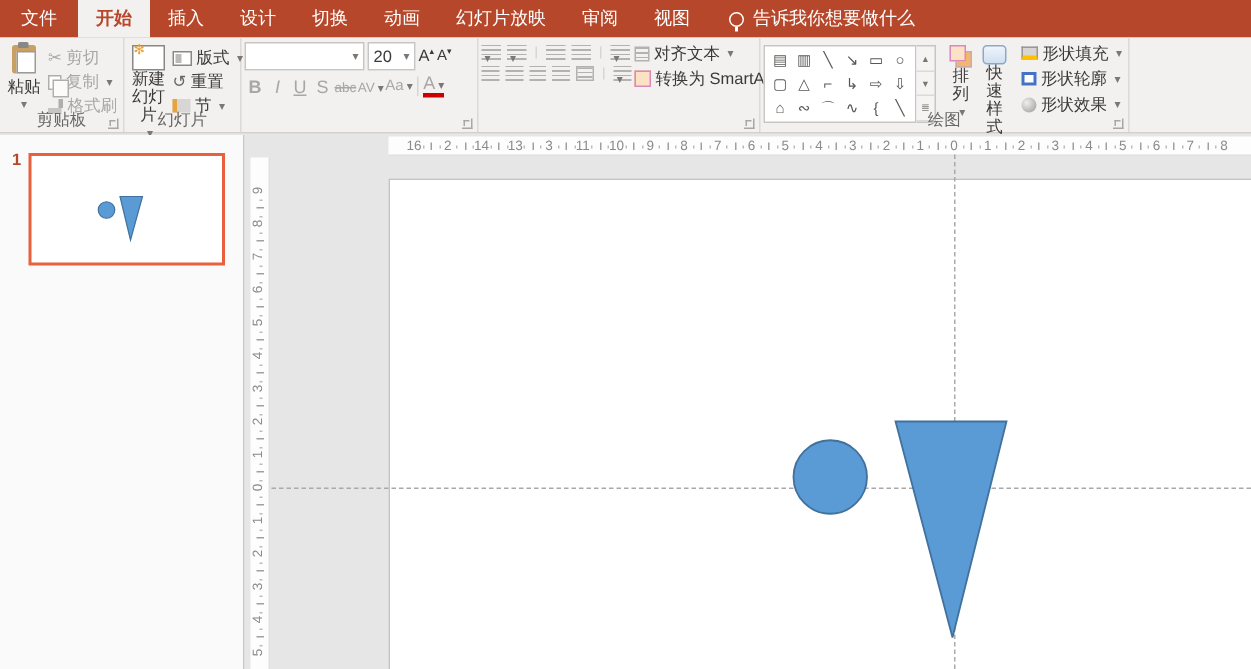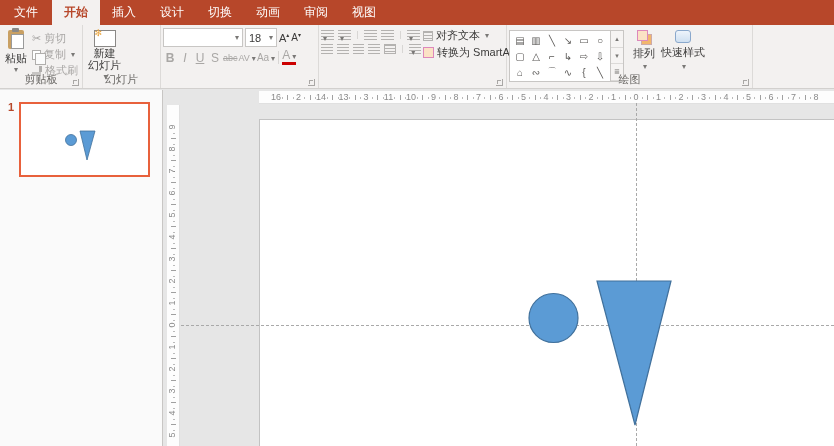--- a/index.html
+++ b/index.html
@@ -103,25 +103,32 @@
   <div class="tab">
       <span>设计</span>
     </div>
   <div class="tab">
       <span>切换</span>
     </div>
   <div class="tab">
       <span>动画</span>
     </div>
   <div class="tab">
+      <span>幻灯片放映</span>
+    </div>
+  <div class="tab">
       <span>审阅</span>
     </div>
   <div class="tab">
       <span>视图</span>
     </div>
+  <div class="tellme">
+    <span class="bulb"></span>
+    <span>告诉我你想要做什么</span>
+  </div>
 </div>
 
 <div class="ribbon">
 
   <div class="group" style="width:83px">
     <div class="bigbtn">
       <span class="ic ic-paste"></span>
       <span>粘贴</span>
       <span class="ddd">▾</span>
     </div>
@@ -141,30 +148,44 @@
     </div>
     <div class="glabel">剪贴板</div>
     <span class="launcher"></span>
   </div>
 
   <div class="group" style="width:78px">
     <div class="bigbtn dd">
       <span class="ic ic-newslide"></span>
       <span><span>新建</span><br><span>幻灯片</span></span>
     </div>
+    <div class="smallcol" style="margin-top:3px">
+      <div class="sbtn dd">
+          <span class="ic ic-layout"></span>
+          <span>版式</span>
+        </div>
+      <div class="sbtn">
+          <span class="ic ic-reset">↺</span>
+          <span>重置</span>
+        </div>
+      <div class="sbtn dd">
+          <span class="ic ic-section"></span>
+          <span>节</span>
+        </div>
+    </div>
     <div class="glabel">幻灯片</div>
   </div>
 
   <div class="group" style="width:158px; flex-direction:column; gap:3px">
     <div style="display:flex; gap:2px; align-items:center">
       <div class="combob dd" style="width:80px">
           <span></span>
         </div>
       <div class="combob dd" style="width:32px">
-          <span>18</span>
+          <span>20</span>
         </div>
       <span style="font-size:11px"><span>A</span><sup style="font-size:6px">▴</sup></span>
       <span style="font-size:10px"><span>A</span><sup style="font-size:6px">▾</sup></span>
     </div>
     <div style="display:flex; align-items:center; gap:1px" class="dis">
       <span class="fletter" style="font-weight:bold">B</span>
       <span class="fletter" style="font-style:italic">I</span>
       <span class="fletter" style="text-decoration:underline">U</span>
       <span class="fletter">S</span>
       <span style="font-size:9px; text-decoration:line-through">abc</span>
@@ -238,20 +259,34 @@
         <span>≣</span>
       </div>
     </div>
     <div class="bigbtn dd" style="margin-left:6px">
       <span class="ic ic-arrange"></span>
       <span>排列</span>
     </div>
     <div class="bigbtn dd">
       <span class="ic ic-qstyle"></span>
       <span>快速样式</span>
+    </div>
+    <div class="smallcol" style="margin-left:4px; gap:2px">
+      <div class="sbtn dd">
+          <span class="ic ic-fill"></span>
+          <span>形状填充</span>
+        </div>
+      <div class="sbtn dd">
+          <span class="ic ic-outline"></span>
+          <span>形状轮廓</span>
+        </div>
+      <div class="sbtn dd">
+          <span class="ic ic-effect"></span>
+          <span>形状效果</span>
+        </div>
     </div>
     <div class="glabel">绘图</div>
     <span class="launcher"></span>
   </div>
 
 
   <div style="flex:1"></div>
 </div>
 
 <div class="workspace">

